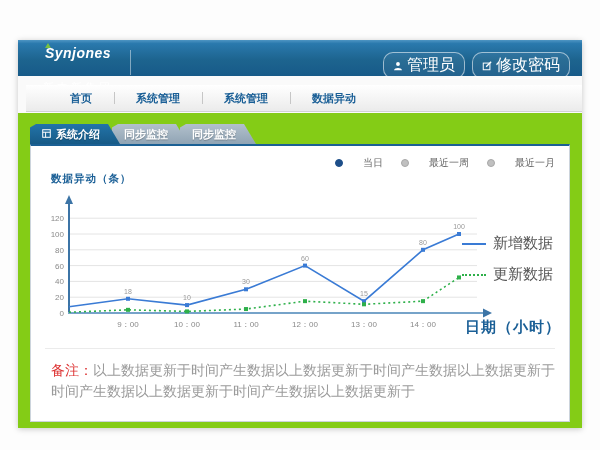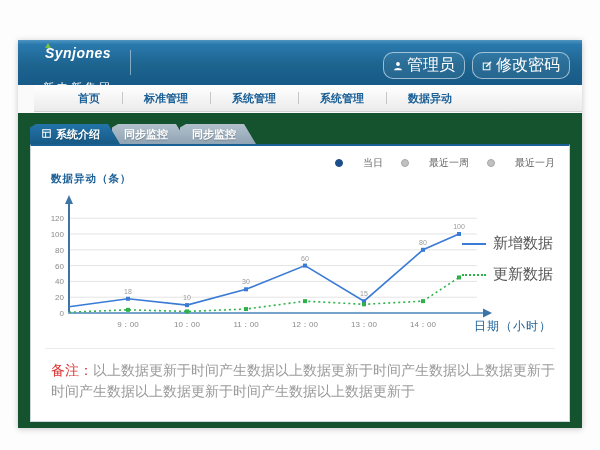--- a/index.html
+++ b/index.html
@@ -10,54 +10,54 @@
     position: relative;
     overflow: hidden;
   }
   .page {
     position: absolute; left: 18px; top: 40px; width: 564px; height: 388px;
     background: #fafafa;
     box-shadow: 0 1px 6px rgba(0,0,0,.22);
   }
   
   .header {
-    position: absolute; left:0; top:0; right:0; height:45px;
+    position: absolute; left:0; top:0; right:0; height:36px;
     background: linear-gradient(180deg,#4e95c3 0%, #2a79ad 10%, #1d648f 55%, #175a88 100%);
   }
   .logo { position: absolute; left: 14px; top: 5px; width: 92px; text-align: center; color:#fff; }
   .logo-en { font-size: 14px; font-weight: bold; letter-spacing: .5px; font-style: italic; position: relative;}
   .logo-en .leaf { position:absolute; top:-2px; left:13px; width:0; height:0;
     border-left:3px solid transparent; border-right:3px solid transparent; border-bottom:5px solid #79c143; }
   .logo-cn { font-size: 11px; font-weight: normal; letter-spacing: 3px; margin-top: 19px; }
   .header-divider { position:absolute; left:112px; top:10px; width:1px; height:25px; background:rgba(255,255,255,.45); }
   .app-title { position:absolute; left:124px; top:14px; color:#fff; font-size:15px; letter-spacing:2px; }
   .header-actions { position:absolute; right:12px; top:12px; display:flex; gap:7px; }
   .hbtn {
     display:flex; align-items:center; gap:4px;
     border:1px solid rgba(255,255,255,.55); border-radius:10px;
     padding:2px 9px; color:#fff; font-size:16px; cursor:pointer;
     background: rgba(255,255,255,.06);
   }
   .hbtn svg { display:block; }
   
   .nav {
-    position:absolute; left:16px; top:45px; right:0; height:27px;
+    position:absolute; left:8px; top:45px; right:0; height:27px;
     background: linear-gradient(180deg,#ffffff,#ebebeb);
     border-bottom:1px solid #d2d2d2;
     display:flex; align-items:flex-end; padding-left:22px;
   }
   .nav-item {
     position:relative; padding:0 22px; font-size:11px; font-weight:bold;
     color:#1a5f96; cursor:pointer; line-height:26px;
   }
   .nav-item + .nav-item::before {
     content:""; position:absolute; left:0; top:7px; width:1px; height:12px; background:#c6c6c6;
   }
   
-  .content { position:absolute; left:0; top:73px; right:0; bottom:0; background:#14532d; }
+  .content { position:absolute; left:0; top:73px; right:0; bottom:0; background:#84cc16; }
   .tabs { position:absolute; left:12px; top:11px; height:20px; display:flex; }
   .tab {
     height:20px; line-height:20px; padding:0 20px 0 12px; margin-right:-8px;
     font-size:11px; font-weight:bold; color:#fff; cursor:pointer;
     clip-path: polygon(0 100%, 0 18%, 6px 0, calc(100% - 12px) 0, 100% 100%);
     background: linear-gradient(180deg,#b2c0cc,#90a4b4);
     text-shadow: 0 1px 1px rgba(0,0,0,.25);
     display:flex; align-items:center; gap:5px;
   }
   .tab.active { background: linear-gradient(180deg,#2274a9,#175a86); z-index:3; }
@@ -67,21 +67,21 @@
     background:#fff; border:1px solid #ccd4dc; border-top:2px solid #1b6094;
   }
   
   .filter-row { position:absolute; top:10px; right:14px; display:flex; gap:18px; }
   .radio-option { display:flex; align-items:center; gap:20px; font-size:10px; color:#666; cursor:pointer; }
   .radio-dot { width:8px; height:8px; border-radius:50%; background:#c0c0c0; border:1px solid #a8a8a8; }
   .radio-option.selected .radio-dot { background:#1d4e89; border-color:#1d4e89; }
   
   .ylabel { position:absolute; left:20px; top:26px; font-size:10.5px; font-weight:bold; color:#1a5f96; letter-spacing:1px; }
   .chart-wrap { position:absolute; left:8px; top:42px; width:462px; height:150px; }
-  .xlabel { position:absolute; right:17px; top:172px; font-size:12px; font-weight:normal; color:#1a5f96; letter-spacing:1px; }
+  .xlabel { position:absolute; right:8px; top:172px; font-size:15px; font-weight:bold; color:#1a5f96; letter-spacing:1px; }
   .chart-legend { position:absolute; right:16px; top:88px; display:flex; flex-direction:column; gap:12px; }
   .legend-item { display:flex; align-items:center; gap:7px; font-size:15px; color:#555; }
   .legend-swatch { width:24px; height:0; border-top:2px solid #3a7bd5; }
   
   .note-divider { position:absolute; left:14px; right:14px; top:202px; height:1px; background:#ebebeb; }
   .note { position:absolute; left:20px; right:14px; top:214px; font-size:14px; line-height:1.5; }
   .note .prefix { color:#dd3333; }
   .note .body { color:#9a9a9a; }
   text { font-family:"Liberation Sans","DejaVu Sans",sans-serif; }
 </style>
@@ -116,21 +116,20 @@
               <path d="M5 7 L11 1" stroke-width="1.6"></path>
             </svg>
         </span>
         <span>修改密码</span>
       </div>
     </div>
   </div>
 
   <div class="nav">
     <div class="nav-item">首页</div>
-    <div class="nav-item">标准管理</div>
     <div class="nav-item">系统管理</div>
     <div class="nav-item">系统管理</div>
     <div class="nav-item">数据异动</div>
   </div>
 
   <div class="content">
     <div class="tabs">
       <div class="tab active">
         <span>
           <svg width="9" height="9" viewBox="0 0 10 10" fill="none" stroke="#fff" stroke-width="1.1">

